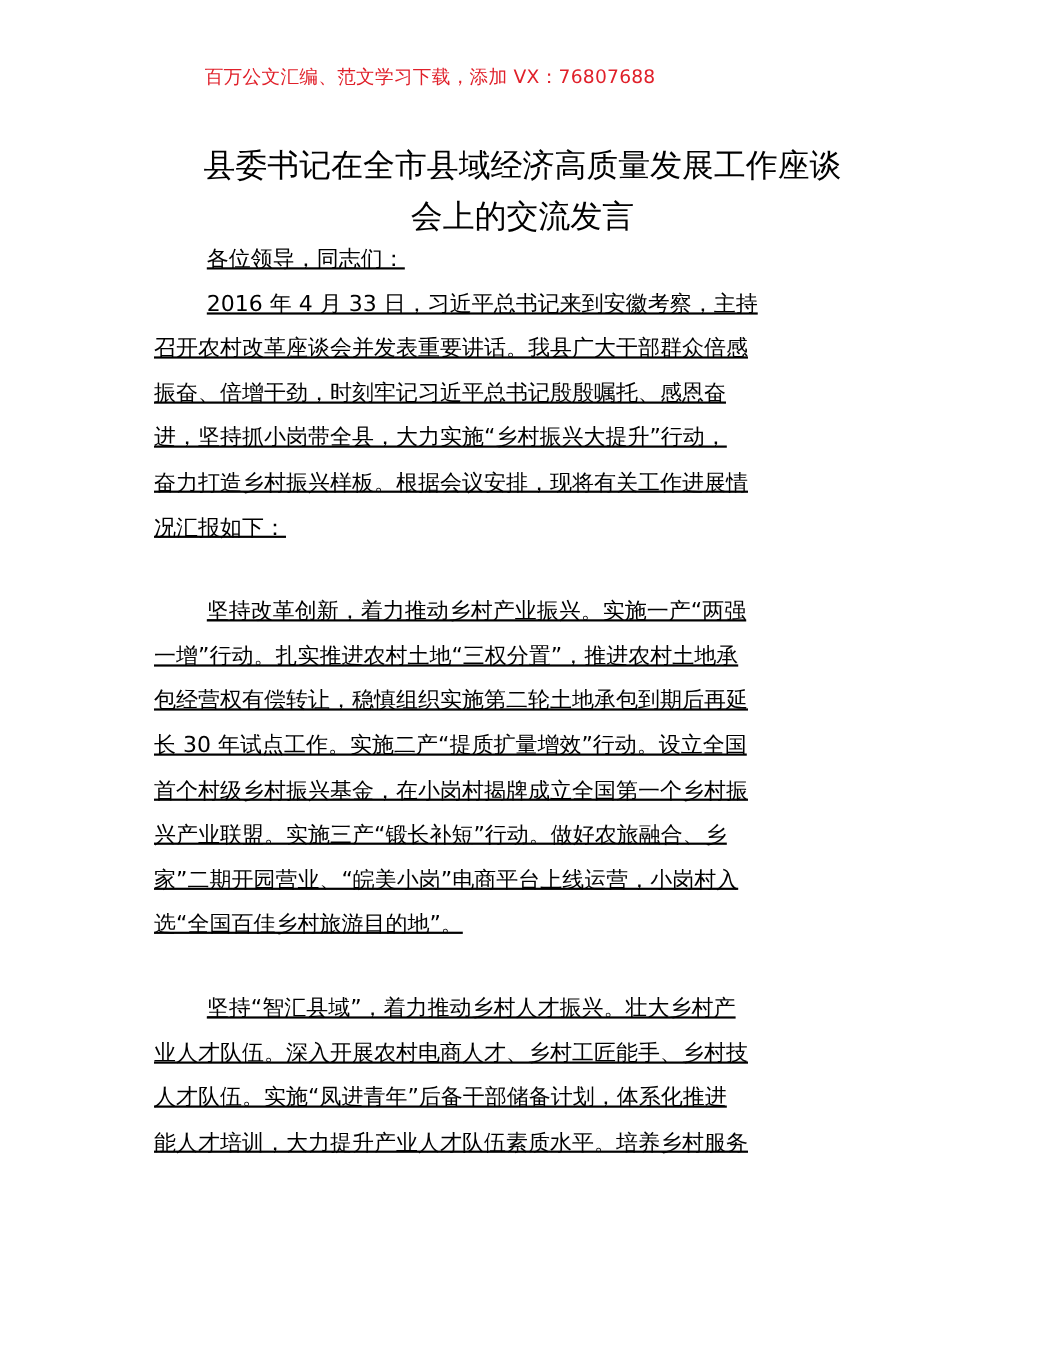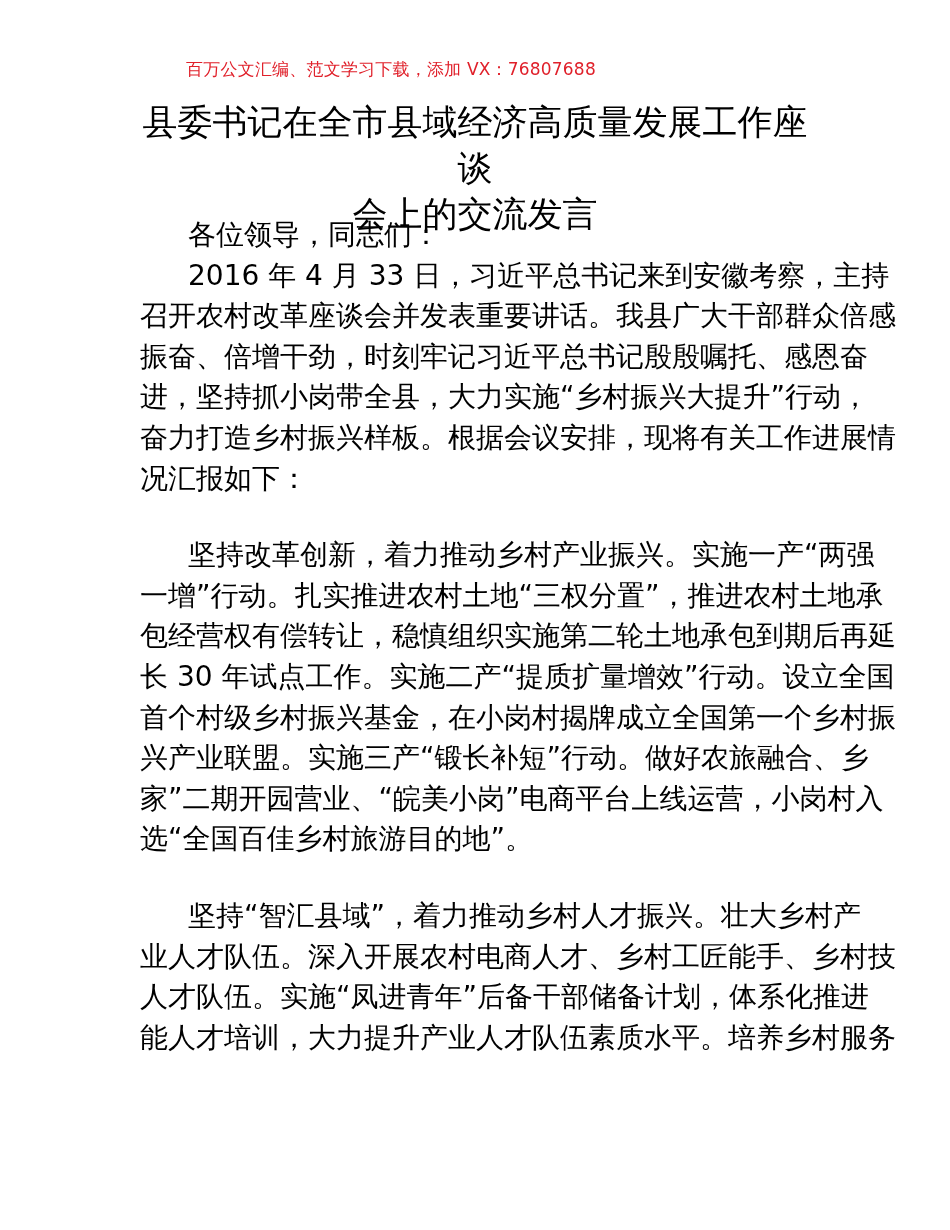--- a/index.html
+++ b/index.html
@@ -1,24 +1,24 @@
 <!DOCTYPE html>
 <html><head>
 <meta charset="utf-8">
 <style>
   html, body { margin: 0; padding: 0; background: #ffffff; }
   body { width: 950px; height: 1230px; position: relative; overflow: hidden;
          font-family: "DejaVu Sans", "Liberation Sans", sans-serif; color: #000; }
   .header { position: absolute; top: 58px; left: 0; width: 782px; text-align: center;
             font-size: 17px; color: #e0202a; letter-spacing: 0.2px; }
-  .title { position: absolute; top: 99px; left: 140px; width: 670px; text-align: center;
-           font-size: 35px; line-height: 46px; color: #000; }
+  .title { position: absolute; top: 127px; left: 140px; width: 670px; text-align: center;
+           font-size: 29px; line-height: 46px; color: #000; }
   .doc-body { position: absolute; top: 215px; left: 140px; width: 672px; }
-  .para { font-size: 28px; line-height: 40.6px; margin: 0; text-align: justify;
-          text-align-last: left; }
+  .para { font-size: 20px; line-height: 40.6px; margin: 0; text-align: justify;
+          text-align-last: left; text-decoration: underline; }
   .para .line { display: block; white-space: nowrap; height: 40.6px; }
   .para .line.indent { padding-left: 48px; }
   .para.gap { margin-top: 36px; }
 </style>
 </head>
 <body>
 
 <div class="header">百万公文汇编、范文学习下载，添加 VX：76807688</div>
 
 <div class="title">

